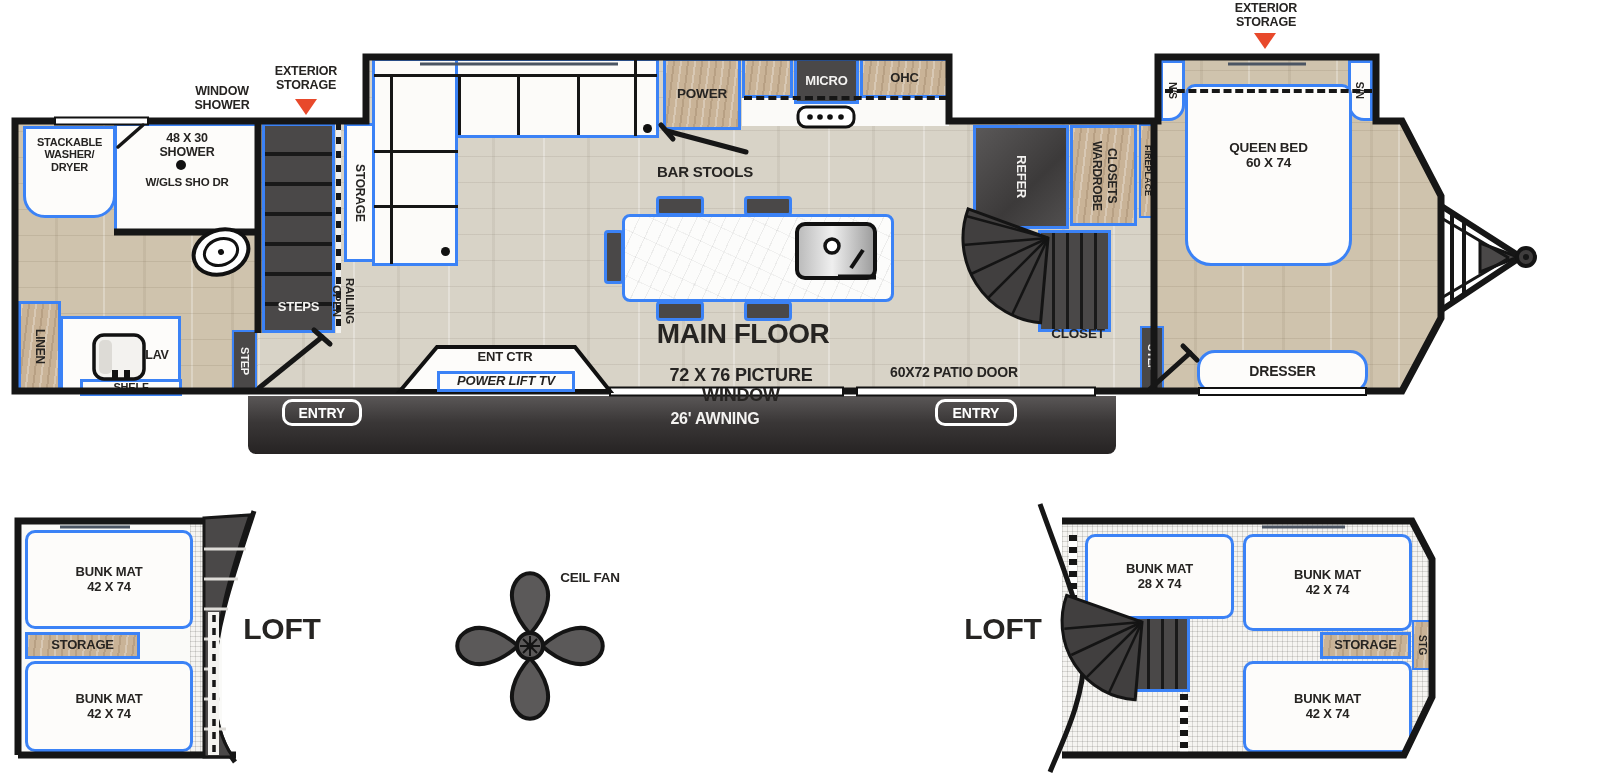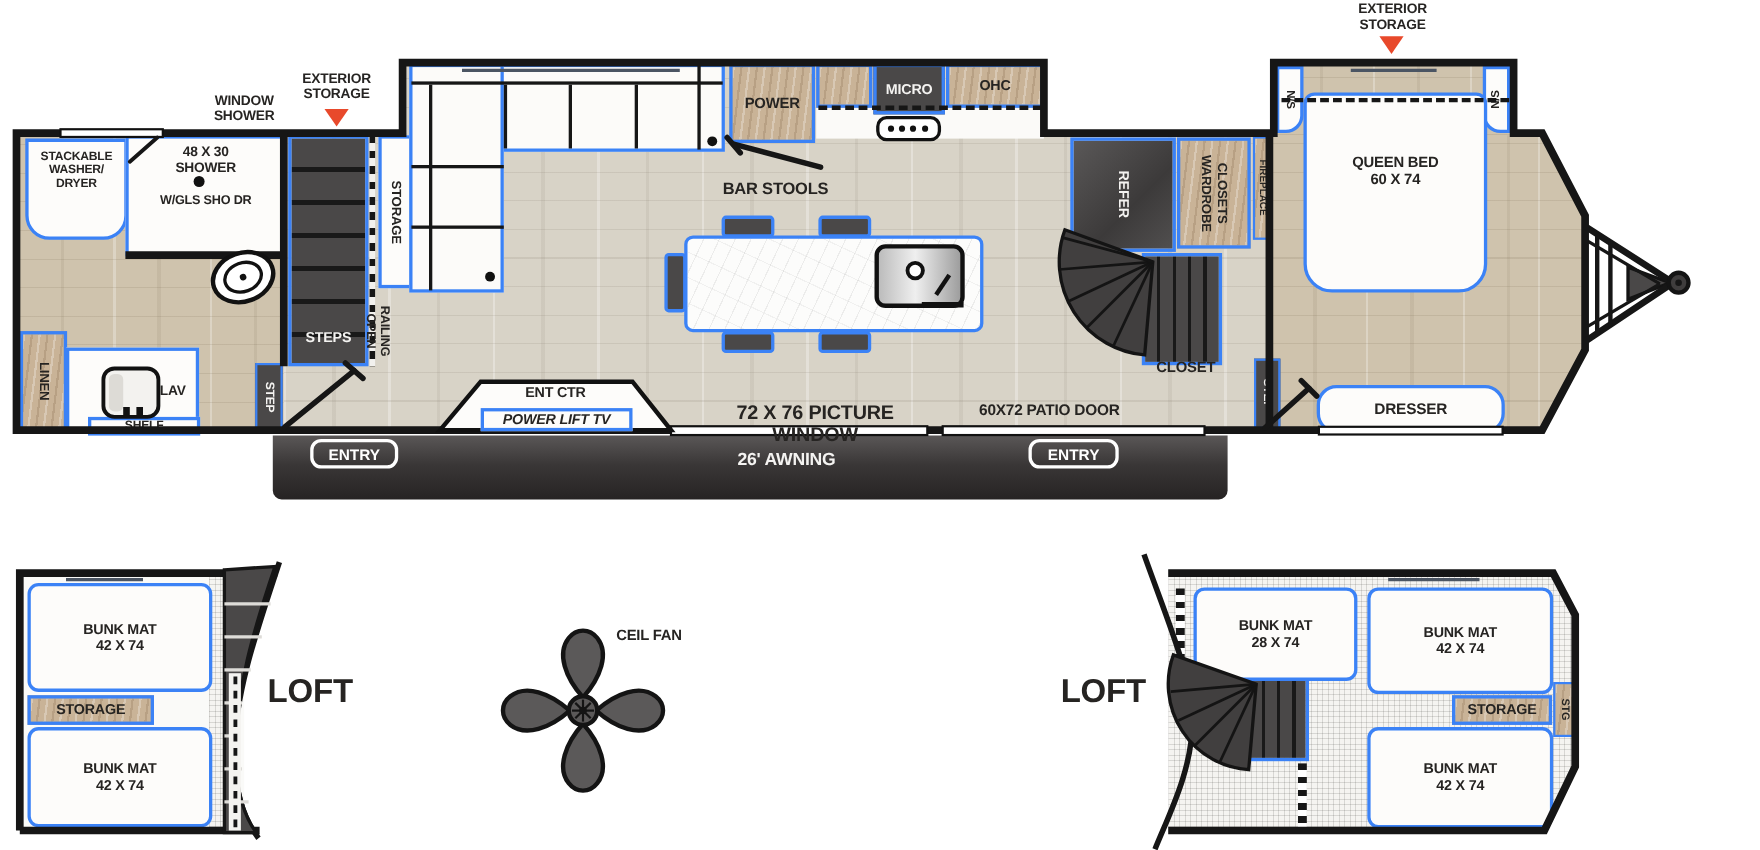--- a/index.html
+++ b/index.html
@@ -162,20 +162,21 @@
 60 X 74</div>
   <div class="box white flex" style="left:1197px;top:350px;width:171px;height:44px;border-radius:18px;">
     <span class="lb" style="position:static;font-size:14px;">DRESSER</span>
   </div>
 
   <div class="lb" style="left:440px;top:350px;width:130px;font-size:13px;">ENT CTR</div>
   <div class="box white flex" style="left:437px;top:371px;width:138px;height:21px;z-index:5;">
     <span class="lb" style="position:static;font-size:13px;font-style:italic;">POWER LIFT TV</span>
   </div>
 
+  <div class="lb" style="left:648px;top:318px;width:190px;font-size:28px;font-weight:800;letter-spacing:-0.5px;">MAIN FLOOR</div>
   <div class="lb" style="left:630px;top:365px;width:222px;font-size:18px;">72 X 76 PICTURE WINDOW</div>
   <div class="lb" style="left:884px;top:365px;width:140px;font-size:14px;">60X72 PATIO DOOR</div>
 
   <div class="floor" style="left:22px;top:524px;width:200px;height:228px;background:#fafaf8;"></div>
   <div class="floor grid" style="left:190px;top:524px;width:20px;height:228px;z-index:1;"></div>
   <div class="box white flex" style="left:25px;top:530px;width:168px;height:99px;border-radius:10px;">
     <span class="lb" style="position:static;font-size:13px;">BUNK MAT
 42 X 74</span>
   </div>
   <div class="box wood flex" style="left:25px;top:632px;width:115px;height:27px;">

